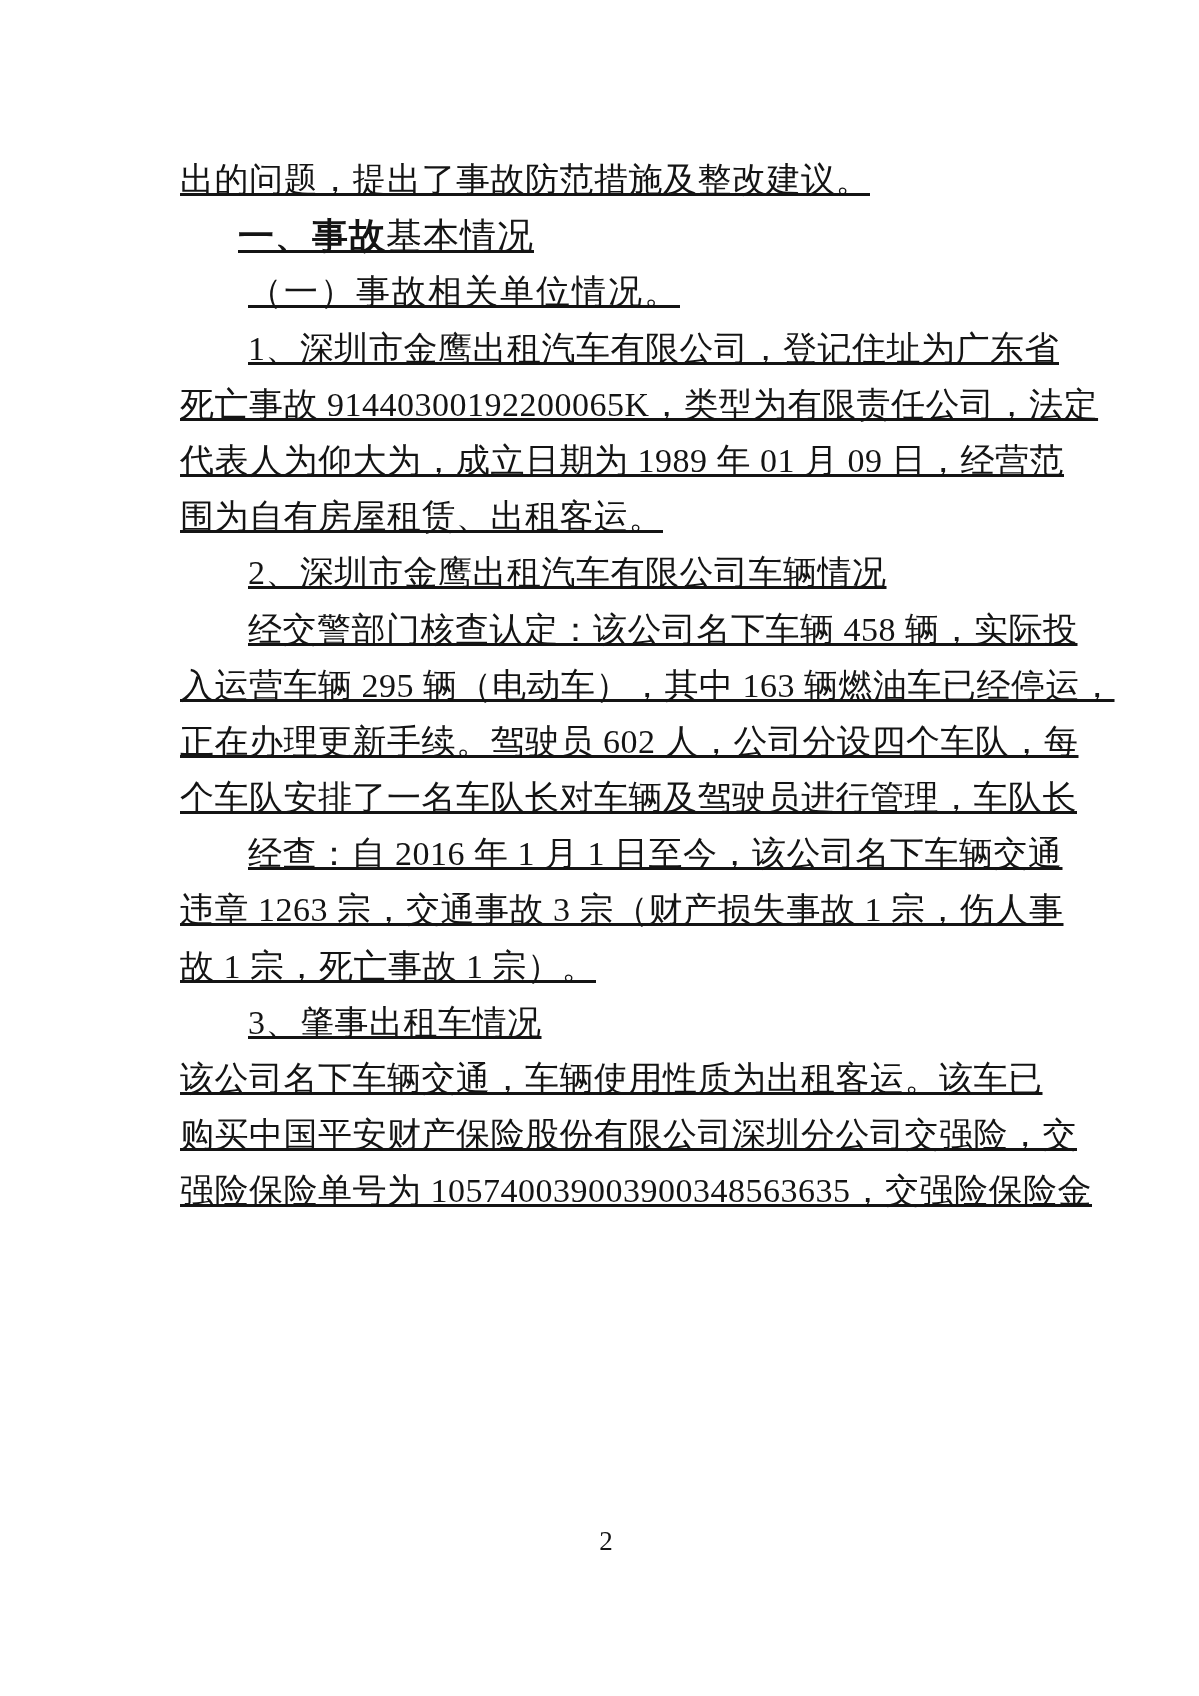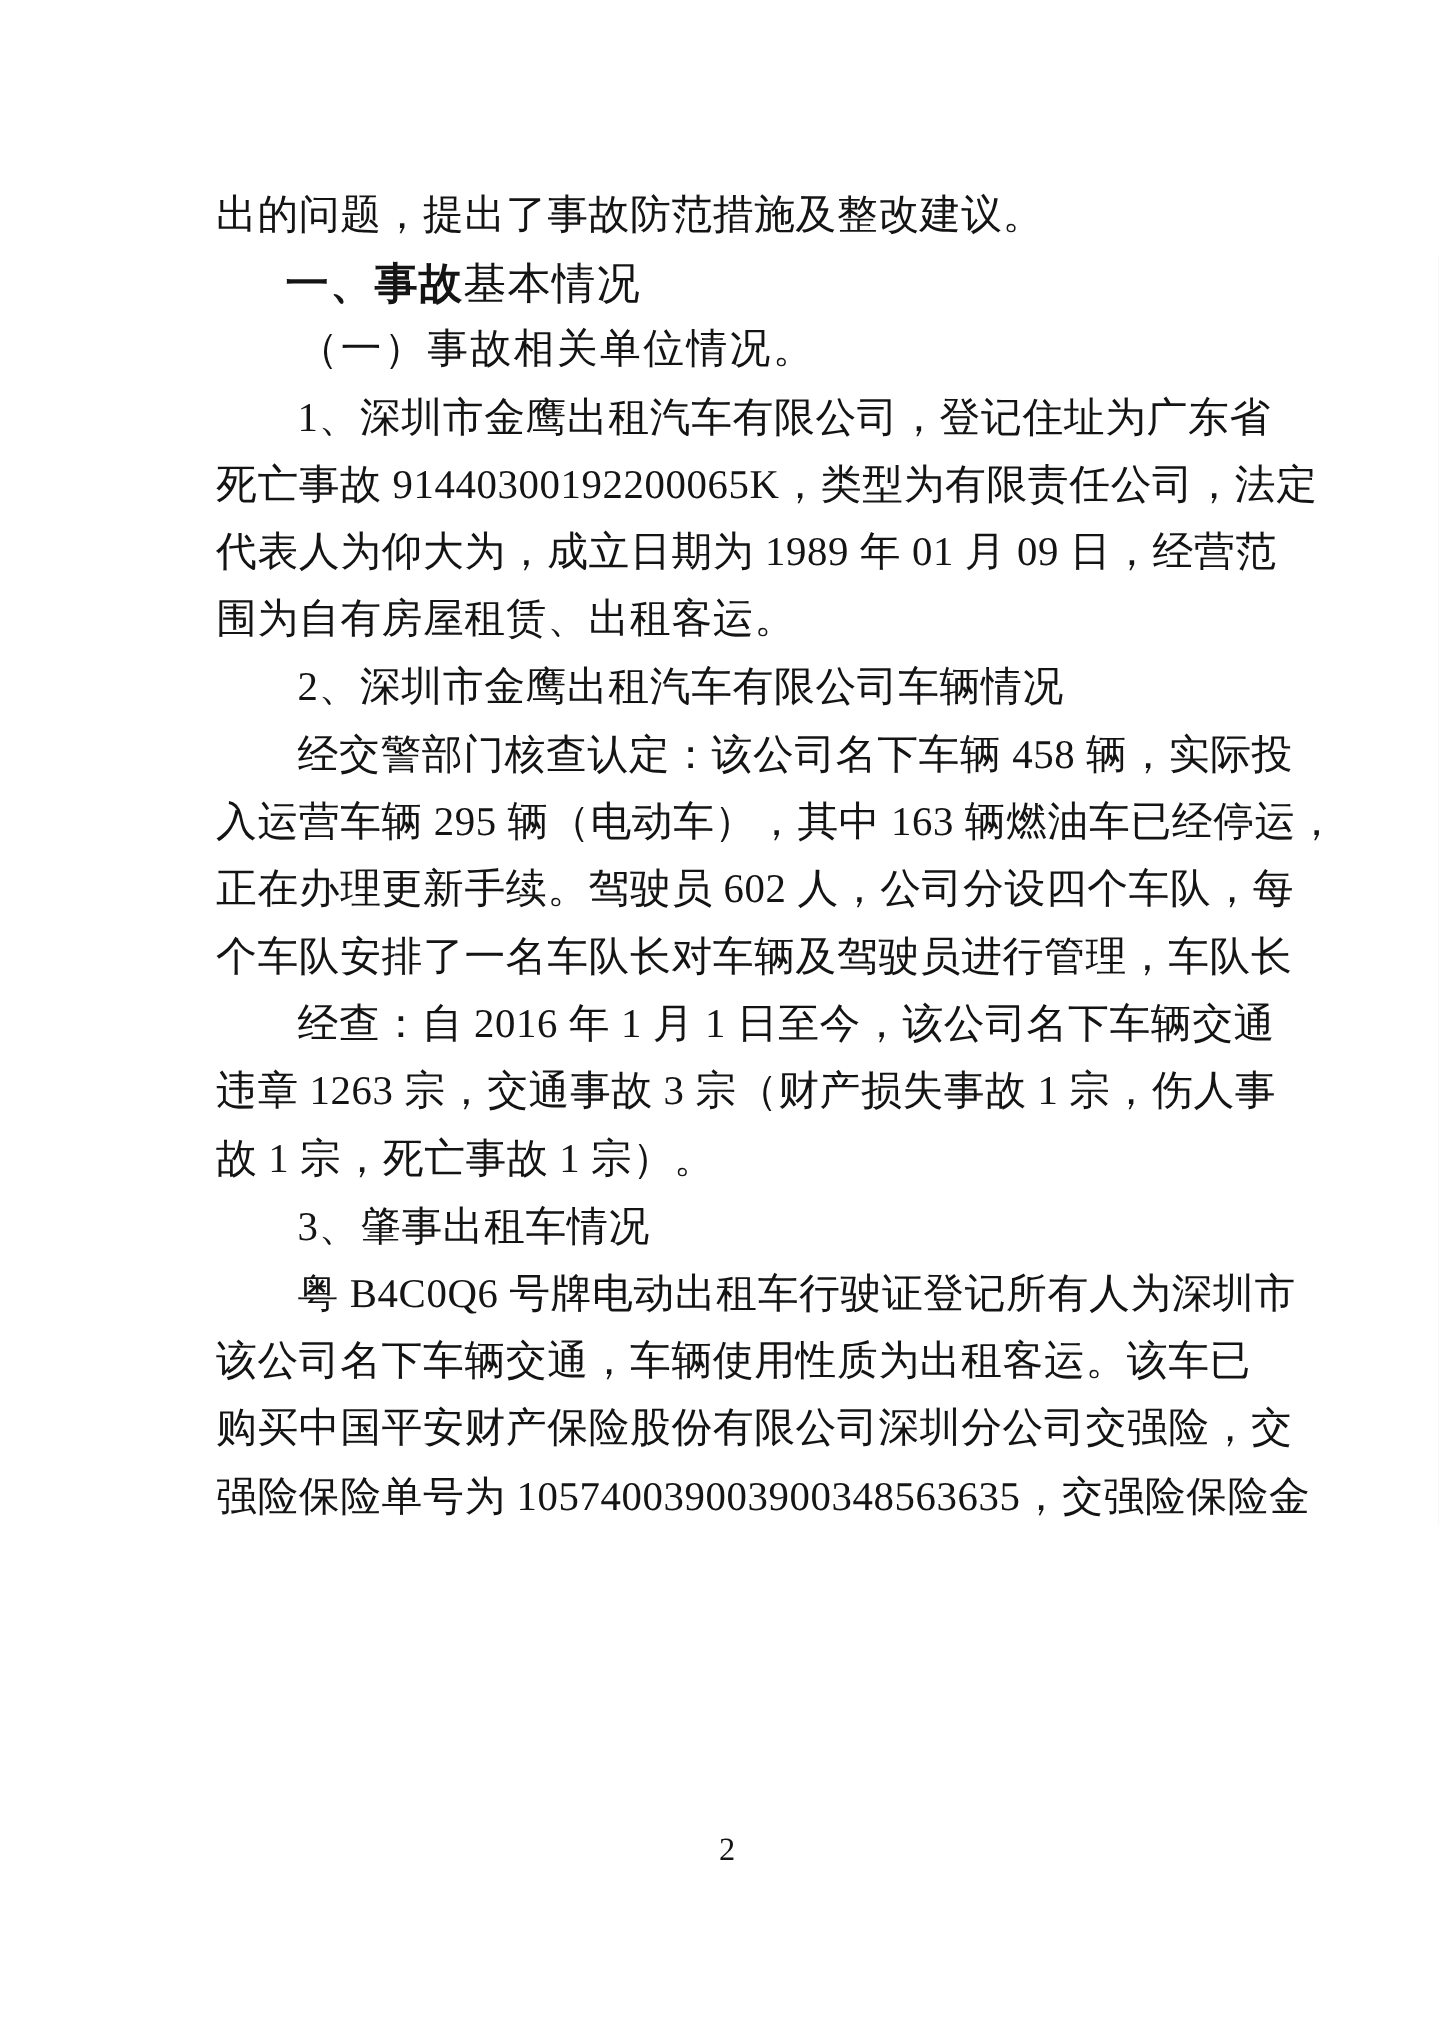--- a/index.html
+++ b/index.html
@@ -21,20 +21,21 @@
     left: 180px;
     top: 152px;
     width: 852px;
   }
   .line {
     height: 56.2px;
     line-height: 56.2px;
     font-size: 34px;
     white-space: nowrap;
     letter-spacing: 0.5px;
+    text-decoration: underline;
   }
   .indent {
     padding-left: 68px;
   }
   .full {
     text-align: justify;
     text-align-last: justify;
     text-justify: inter-character;
   }
   .heading {
@@ -85,21 +86,20 @@
     <div class="line full">入运营车辆 295 辆（电动车），其中 163 辆燃油车已经停运，</div>
     <div class="line full">正在办理更新手续。驾驶员 602 人，公司分设四个车队，每</div>
     <div class="line full">个车队安排了一名车队长对车辆及驾驶员进行管理，车队长</div>
 
     <div class="line indent full">经查：自 2016 年 1 月 1 日至今，该公司名下车辆交通</div>
     <div class="line full">违章 1263 宗，交通事故 3 宗（财产损失事故 1 宗，伤人事</div>
     <div class="line">故 1 宗，死亡事故 1 宗）。</div>
 
     <div class="line indent">3、肇事出租车情况</div>
 
-    <div class="line indent full">粤 B4C0Q6 号牌电动出租车行驶证登记所有人为深圳市</div>
     <div class="line full">该公司名下车辆交通，车辆使用性质为出租客运。该车已</div>
     <div class="line full">购买中国平安财产保险股份有限公司深圳分公司交强险，交</div>
     <div class="line full">强险保险单号为 105740039003900348563635，交强险保险金</div>
 
   </div>
 
   <div class="page-number">2</div>
 </div>
 
 </body></html>

